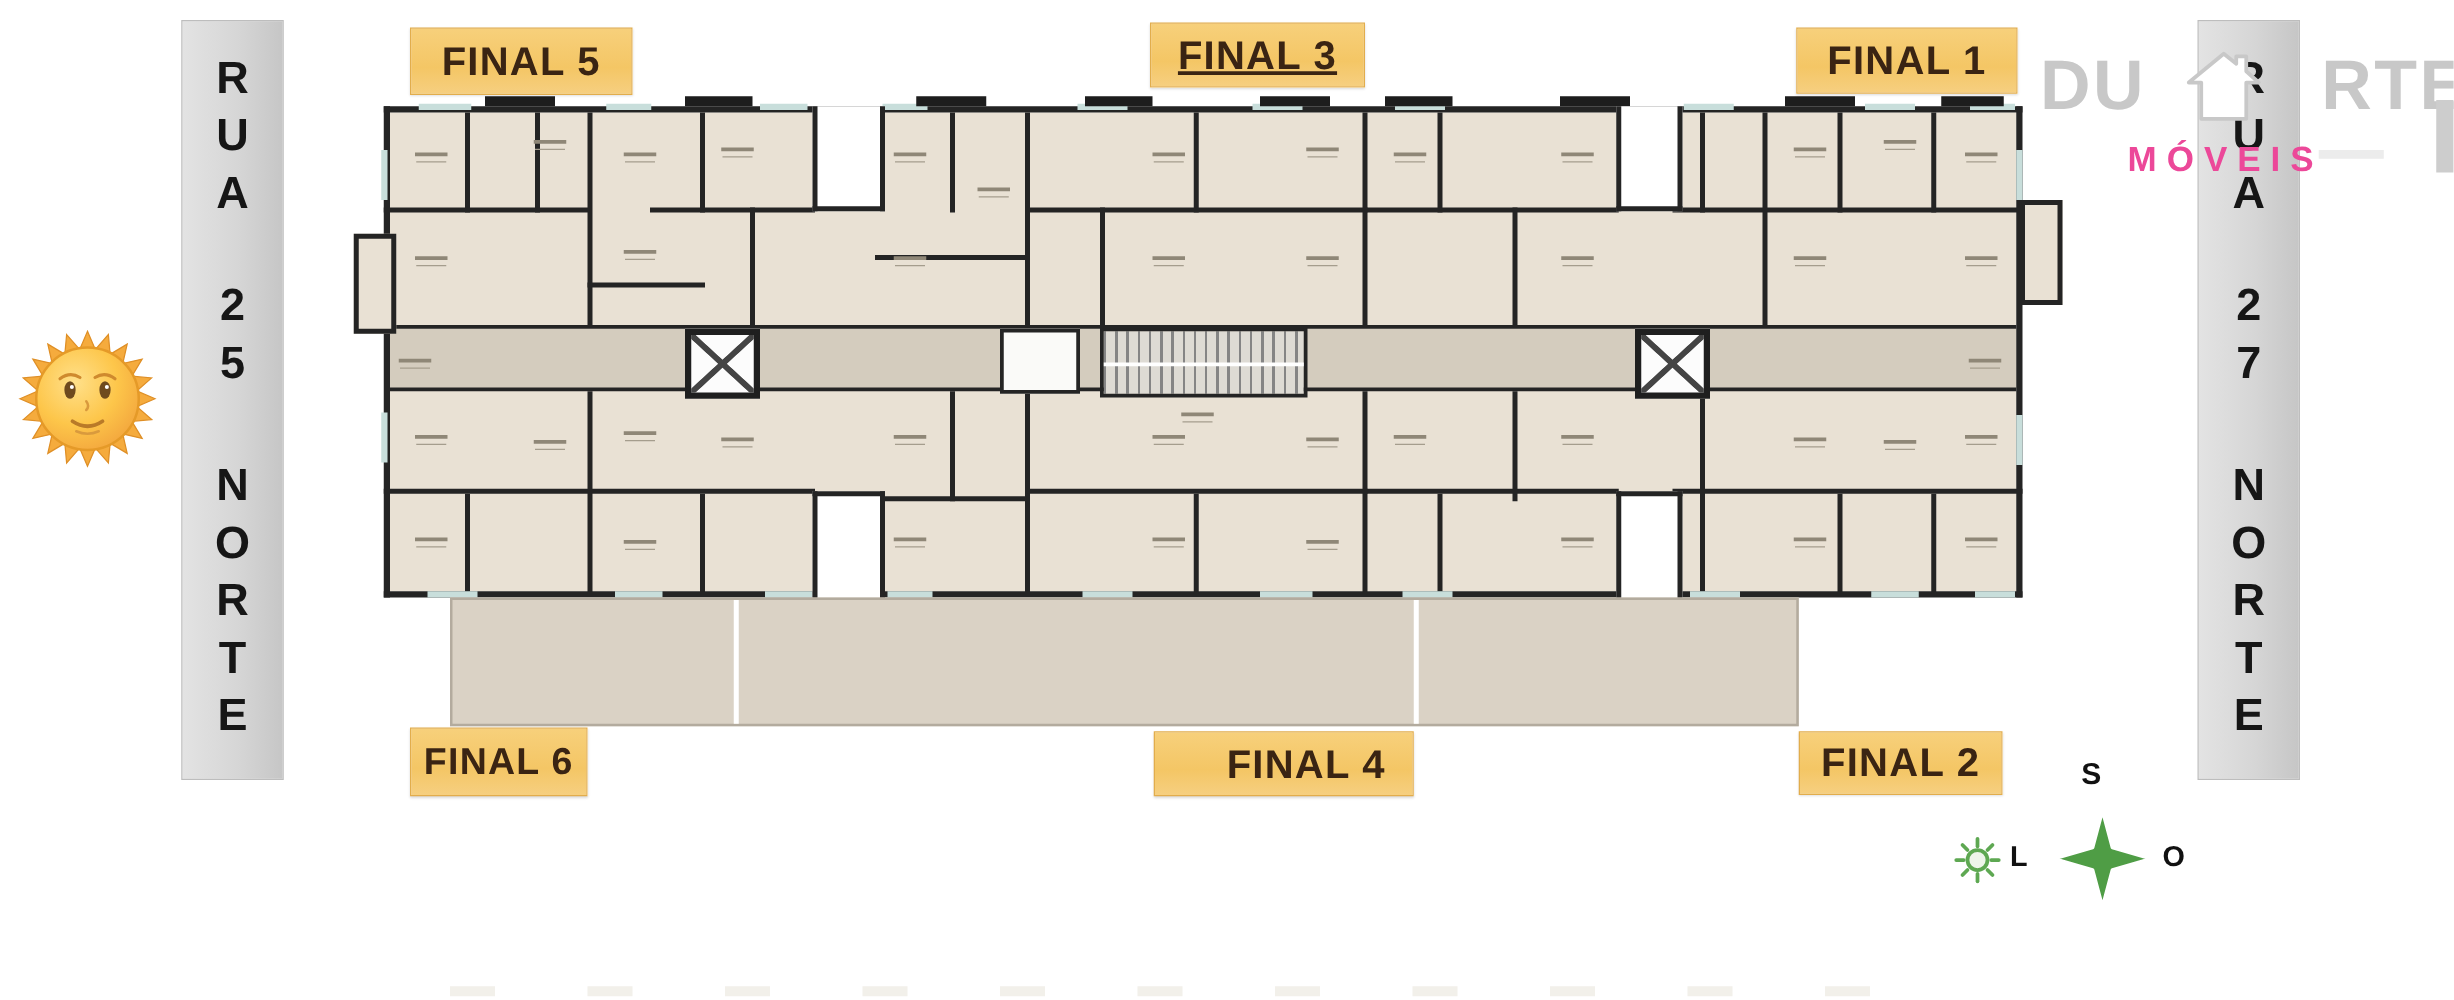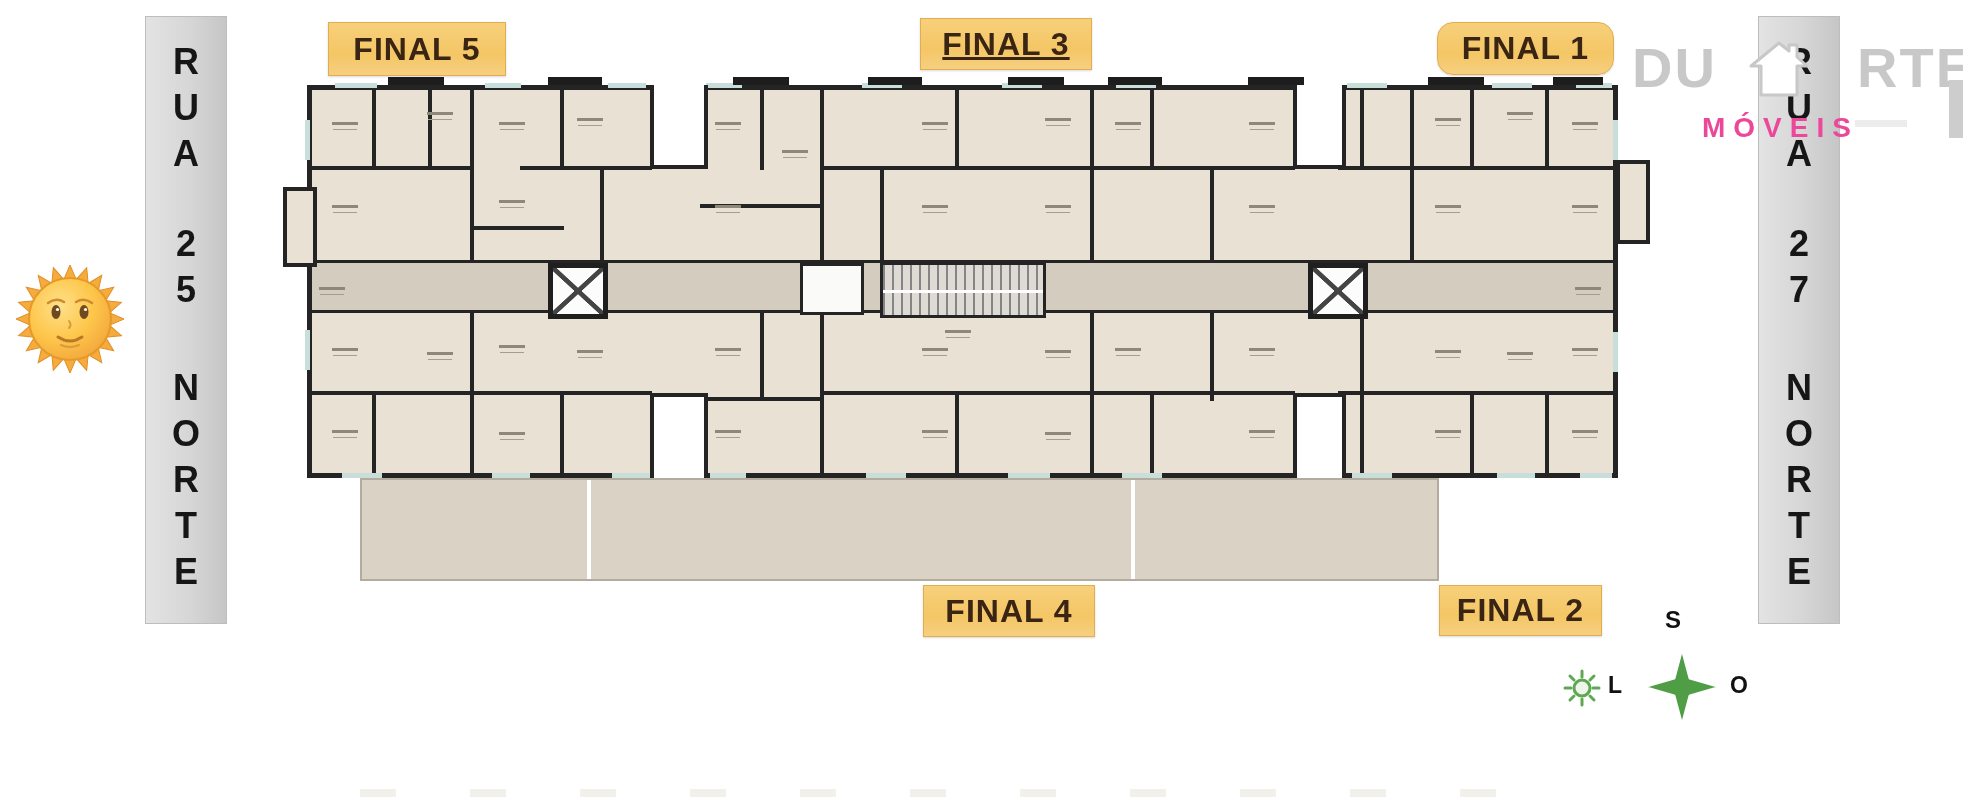--- a/index.html
+++ b/index.html
@@ -300,22 +300,23 @@
   <div class="balcony" style="left:283px;top:187px;width:26px;height:72px;"></div>
   <div class="balcony" style="left:1616px;top:160px;width:26px;height:76px;"></div>
 
   <div class="terrace">
     <div class="terr-div" style="left:225px;"></div>
     <div class="terr-div" style="left:769px;"></div>
   </div>
 
   <div class="final" style="left:328px;top:22px;width:176px;height:52px;text-align:center;">FINAL 5</div>
   <div class="final" style="left:920px;top:18px;width:170px;height:50px;text-decoration:underline;">FINAL 3</div>
-  <div class="final" style="left:1437px;top:22px;width:175px;height:51px;border-radius:16px;">FINAL 1</div>
-  <div class="final" style="left:923px;top:585px;width:170px;height:50px;">FINAL 4</div>
+  <div class="final" style="left:1437px;top:22px;width:175px;height:51px;">FINAL 1</div>
+  <div class="final" style="left:328px;top:582px;width:140px;height:53px;font-size:30px;">FINAL 6</div>
+  <div class="final" style="left:923px;top:585px;width:170px;height:50px;padding-left:36px;">FINAL 4</div>
   <div class="final" style="left:1427px;top:585px;width:161px;height:49px;margin-left:12px;">FINAL 2</div>
 
   <div class="cp-letter" style="left:1665px;top:606px;font-size:24px;">S</div>
   <svg style="position:absolute;left:1562px;top:668px;" width="40" height="40" viewBox="-20 -20 40 40">
     <g stroke="#5ea852" stroke-width="3" stroke-linecap="round">
       <line x1="0" y1="-17" x2="0" y2="-11"></line>
         <line x1="0" y1="17" x2="0" y2="11"></line>
       <line x1="-17" y1="0" x2="-11" y2="0"></line>
         <line x1="17" y1="0" x2="11" y2="0"></line>
       <line x1="-12" y1="-12" x2="-8" y2="-8"></line>

